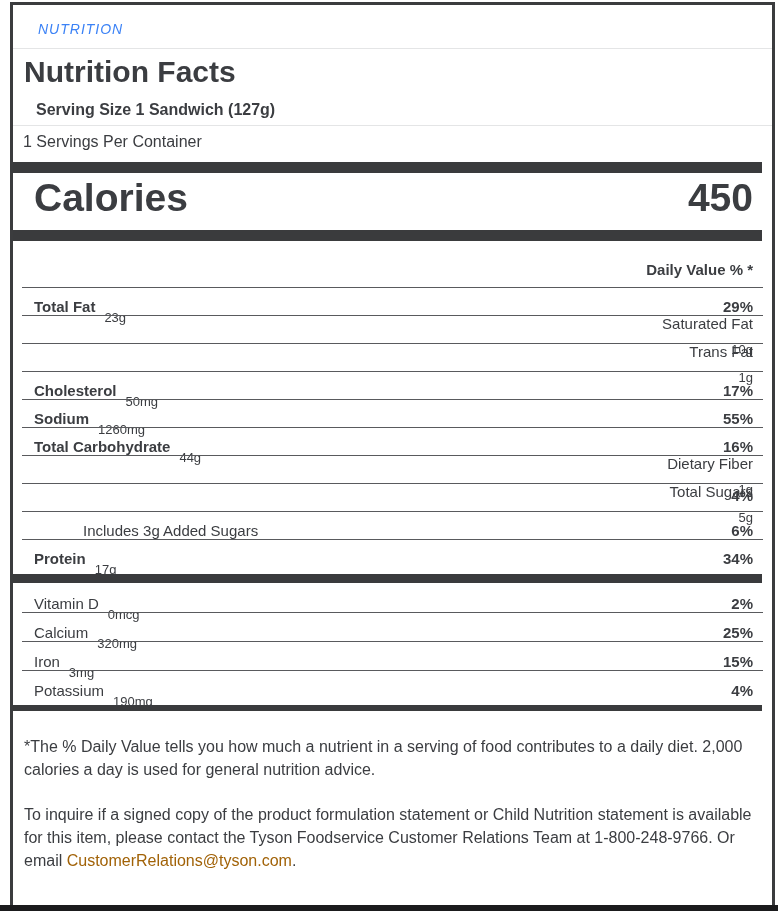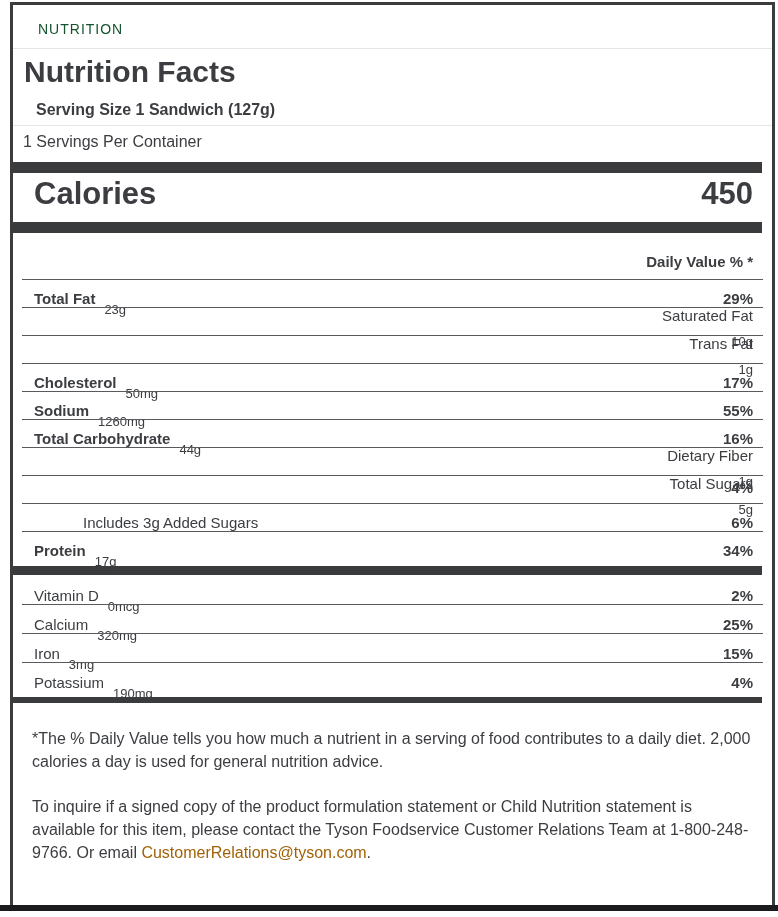--- a/index.html
+++ b/index.html
@@ -14,21 +14,21 @@
     position:absolute; top:2px; left:10px; right:3px; bottom:12px;
     border:3px solid #3b3c3e; border-bottom:none;
     background:#fff; overflow:hidden;
   }
   .page-bottom-bar {
     position:absolute; left:0; right:0; bottom:6px; height:6px;
     background:#1b1b1d;
   }
   .eyebrow {
     padding:16px 12px 11px 25px;
-    font-size:14px; letter-spacing:1px; color:#14532d;
+    font-size:14px; letter-spacing:1px; color:#3b82f6;font-style:italic;
   }
   .light-divider { border-top:1.5px solid #e4e5e6; }
   .title {
     margin:6px 0 0 11px;
     font-size:30px; font-weight:bold; color:#3b3d41;
   }
   .serving {
     margin:12px 0 6px 23px;
     font-size:16px; font-weight:bold;
   }
@@ -36,21 +36,21 @@
     padding:7px 0 11px 10px;
     font-size:16px;
   }
   .thick-bar { height:11px; background:#3a3b3d; margin-right:10px; }
   .thick-bar.medium { height:9px; }
   .thick-bar.thin { height:6px; }
   .aps { margin:14px 0 0 23px; font-size:15px; font-weight:bold; }
   .calories-row {
     display:flex; align-items:baseline; justify-content:space-between;
     margin:3px 19px 10px 21px;
-    font-size:31px; font-weight:bold;
+    font-size:39px; font-weight:bold;
   }
   .dv-header {
     text-align:right; padding:20px 19px 9px 0;
     font-size:15px; font-weight:bold;
   }
   .rows .row {
     position:relative; height:28px;
     display:flex; align-items:flex-end;
     padding-left:21px; padding-right:19px;
     font-size:15px;
@@ -63,21 +63,21 @@
   .row.bold .name { font-weight:bold; }
   .row .amt { font-size:13px; margin-left:9px; position:relative; top:10px; }
   .row .dv { margin-left:auto; font-weight:bold; font-size:15px; }
   .row.i1 { padding-left:46px;flex-direction:column; }
   .row.i2 { padding-left:70px; }
   .vitamins { }
   .vitamins .row { height:29px; }
   .gap-sm { height:7px; }
   .gap-xs { height:6px; }
   .footnote {
-    margin:24px 16px 0 19px;
+    margin:24px 16px 0 11px;
     font-size:16px; line-height:23px; color:#3b3d41;
   }
   .footnote p { margin:0 0 22px 0; }
   .email-link { color:#a16207; text-decoration:none; cursor:pointer; }
 </style>
 </head>
 <body>
 
 <div class="label-box">
 

